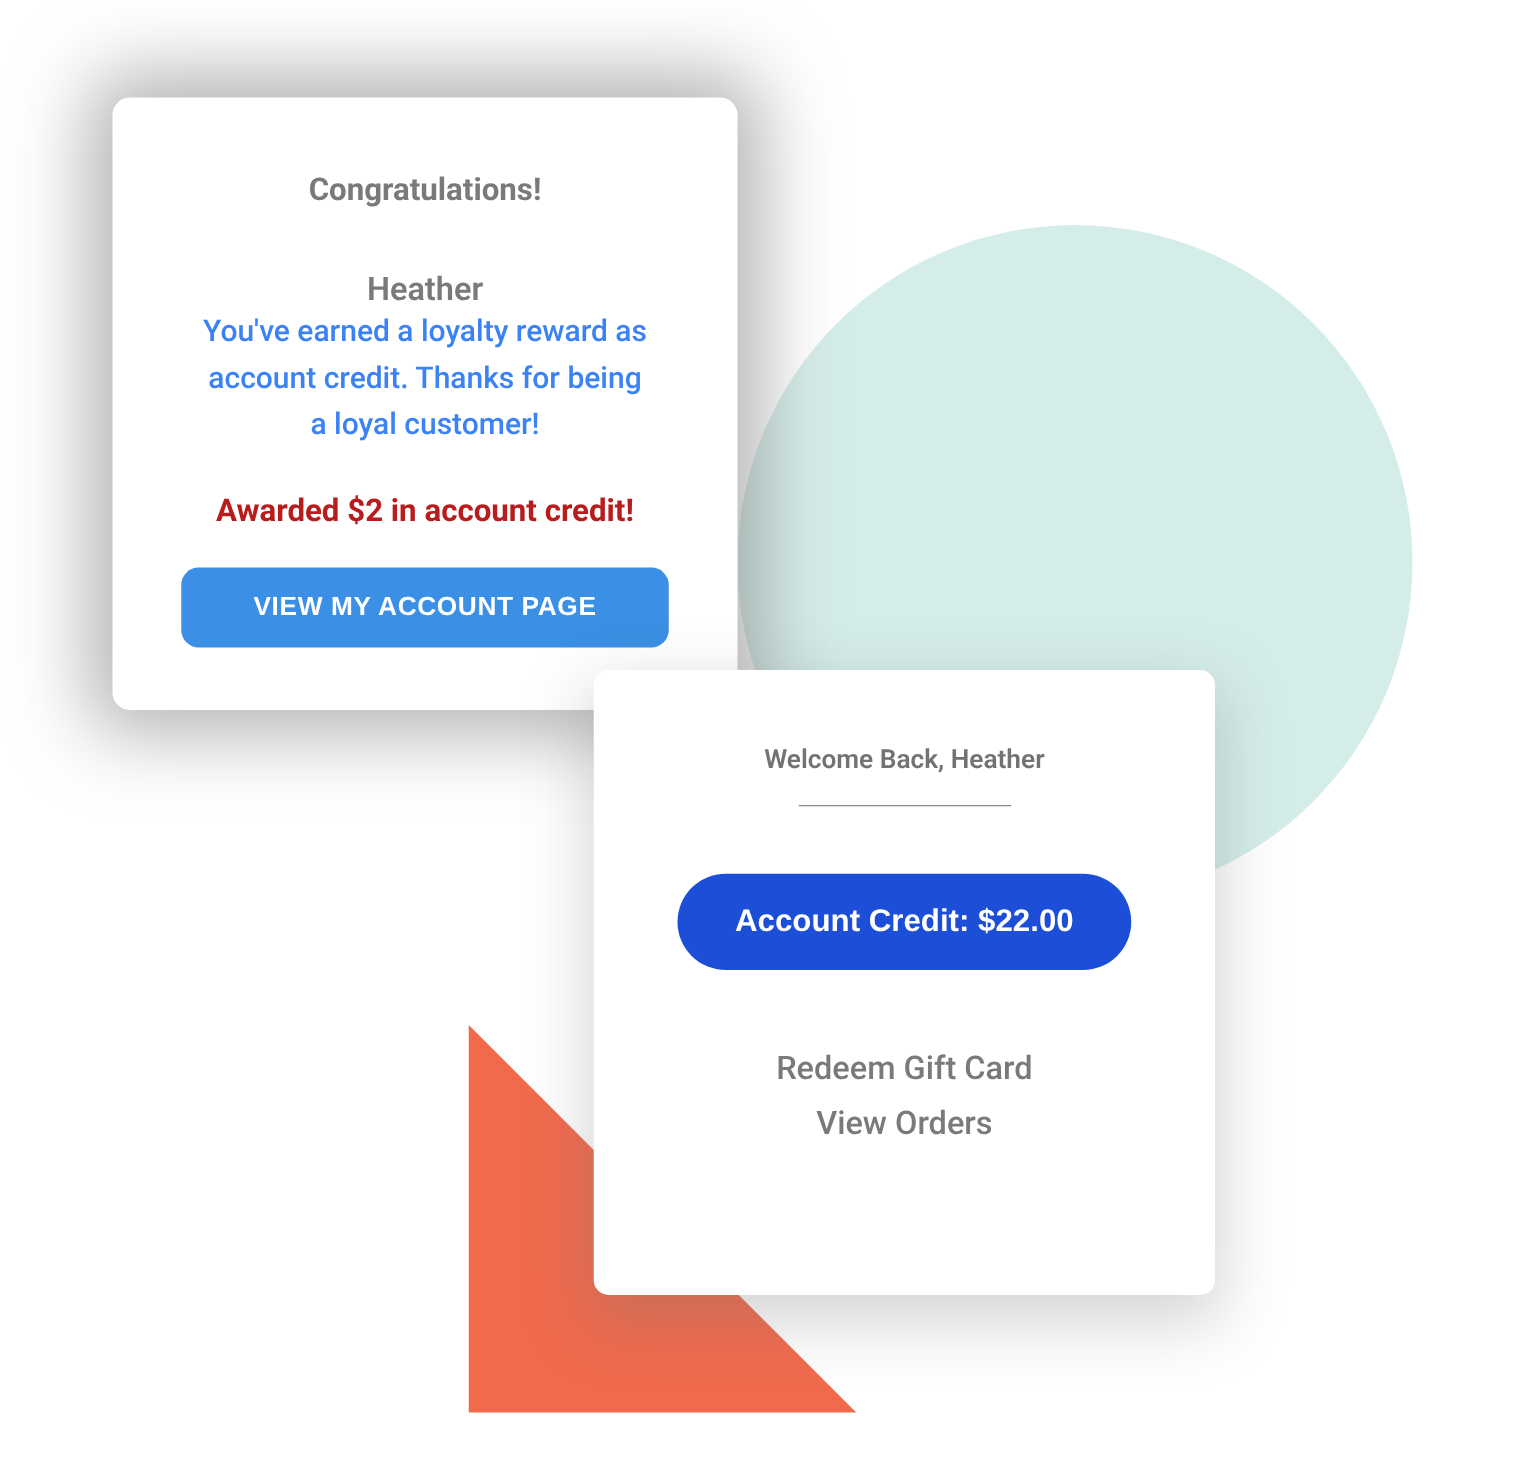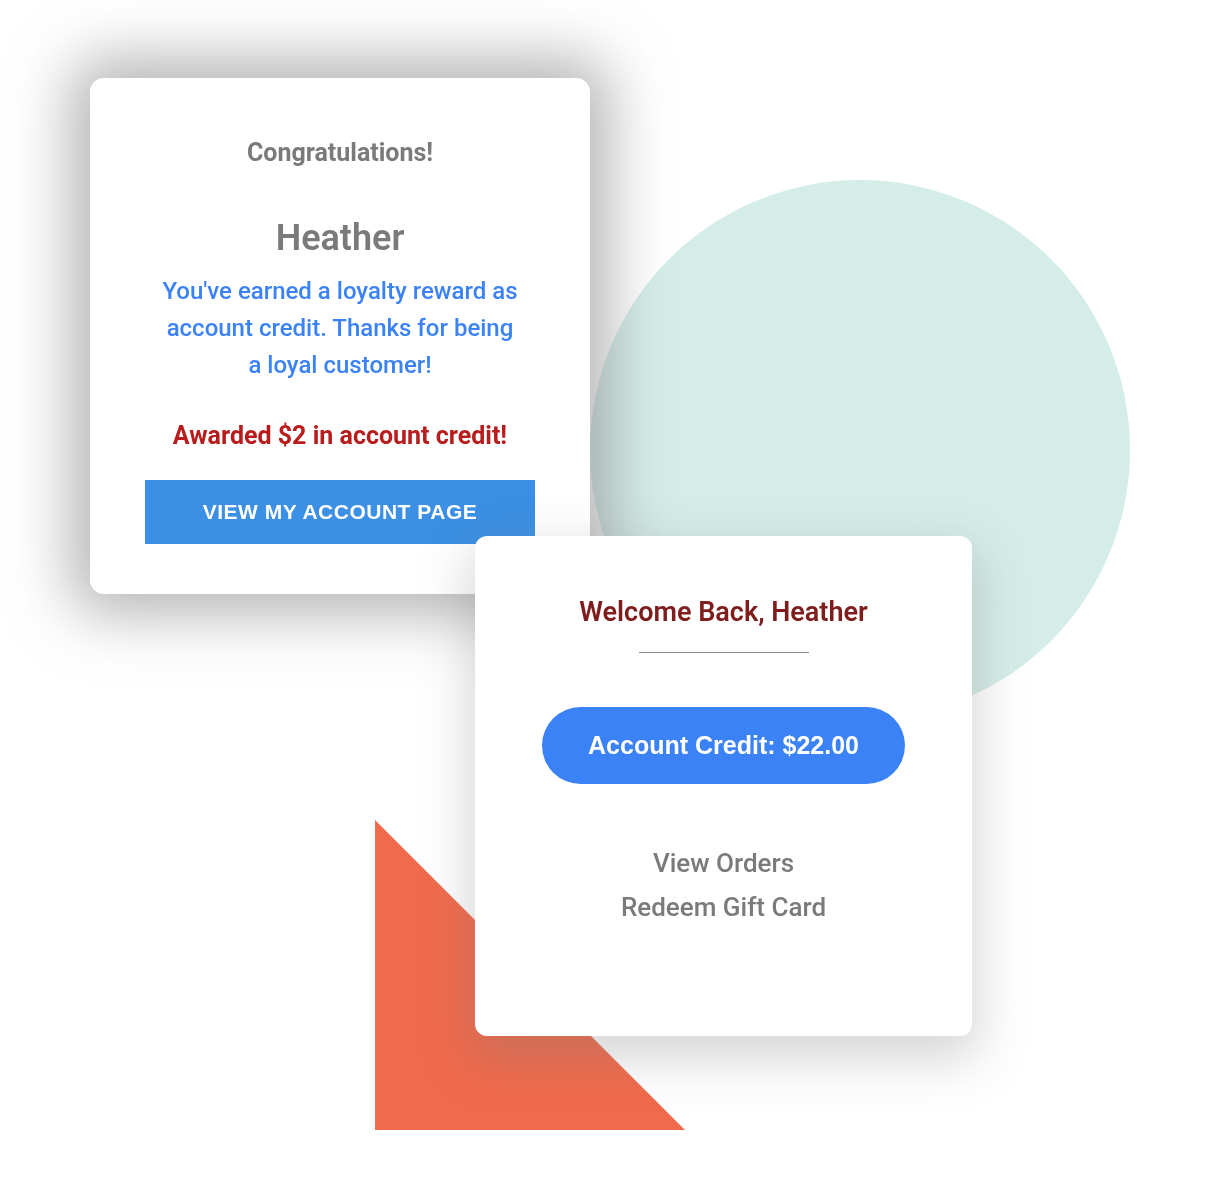--- a/index.html
+++ b/index.html
@@ -51,24 +51,23 @@
       text-align: center;
       z-index: 3;
     }
     .card-reward .congrats {
       font-size: 25px;
       font-weight: 700;
       color: #7a7a7a;
       margin-bottom: 50px;
     }
     .card-reward .name {
-      font-size: 36px;
+      font-size: 26px;
       font-weight: 600;
       color: #7a7a7a;
-      margin-bottom: 14px;
     }
     .card-reward .message {
       font-size: 24px;
       line-height: 1.55;
       color: #3b82f6;
       font-weight: 500;
       padding: 0 40px;
       margin-bottom: 36px;
     }
     .card-reward .awarded {
@@ -80,52 +79,52 @@
     .card-reward .view-btn {
       display: inline-block;
       width: 390px;
       background: #3b8fe4;
       color: #ffffff;
       font-size: 21px;
       font-weight: 700;
       letter-spacing: 0.5px;
       padding: 20px 0;
       border: none;
-      border-radius: 0;
+      border-radius: 14px;
       cursor: pointer;
       text-transform: uppercase;
     }
     .card-account {
       position: absolute;
       top: 536px;
       left: 475px;
       width: 497px;
       height: 500px;
       background: #ffffff;
       border-radius: 12px;
       box-shadow: 0 18px 50px 6px rgba(120,120,120,0.3);
       padding: 60px 40px 40px 40px;
       text-align: center;
       z-index: 5;
     }
     .card-account .welcome {
-      font-size: 27px;
+      font-size: 21px;
       font-weight: 600;
-      color: #7f1d1d;
+      color: #737373;
       margin-bottom: 24px;
     }
     .card-account .divider {
       width: 170px;
       height: 1px;
       background: #888;
       margin: 0 auto 54px auto;
     }
     .card-account .credit-pill {
       display: inline-block;
-      background: #3b82f6;
+      background: #1d4ed8;
       color: #ffffff;
       font-size: 25px;
       font-weight: 600;
       padding: 24px 46px;
       border-radius: 999px;
       border: none;
       cursor: pointer;
       margin-bottom: 64px;
     }
     .card-account .link {
@@ -150,17 +149,17 @@
     <div class="name">Heather</div>
     <div class="message">You've earned a loyalty reward as account credit. Thanks for being a loyal customer!</div>
     <div class="awarded">Awarded $2 in account credit!</div>
     <button class="view-btn">VIEW MY ACCOUNT PAGE</button>
   </div>
 
   <div class="card-account">
     <div class="welcome">Welcome Back, Heather</div>
     <div class="divider"></div>
     <button class="credit-pill">Account Credit: $22.00</button>
+    <a class="link">Redeem Gift Card</a>
     <a class="link">View Orders</a>
-    <a class="link">Redeem Gift Card</a>
   </div>
 
 </div>
 
 </body></html>

